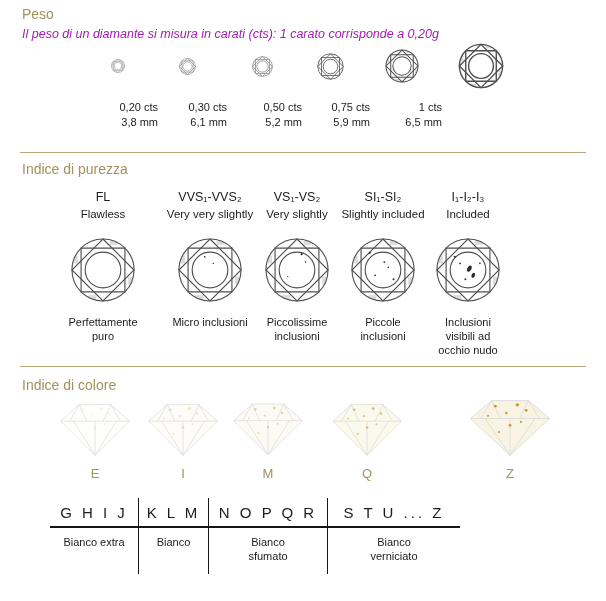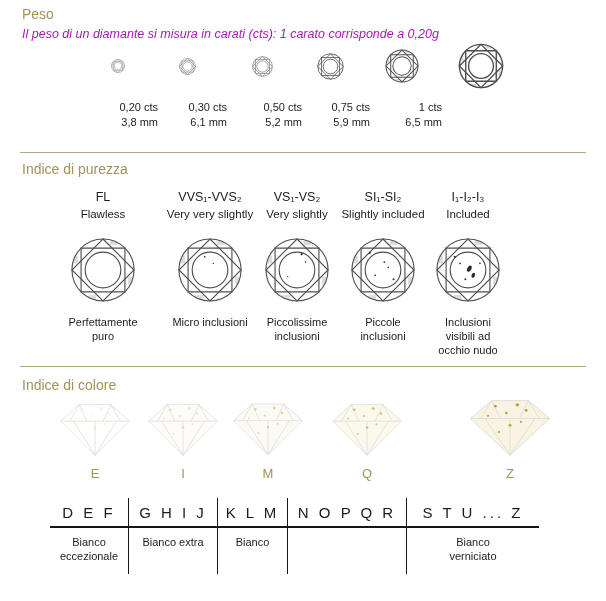--- a/index.html
+++ b/index.html
@@ -373,34 +373,31 @@
             <circle cx="60" cy="40" r="2"></circle>
           <circle cx="75" cy="35" r="1.5"></circle>
             <circle cx="45" cy="50" r="1.5"></circle>
         </g>
       </svg>
     </div>
     <div class="c-letter">Z</div>
   </div>
 
   <div class="scale">
-    <div class="s-col" style="width:78px">
-      <div class="s-letters">D E F</div>
-      <div class="s-label"><span>Bianco eccezionale</span></div>
-    </div>
     <div class="s-col" style="width:88px">
       <div class="s-letters">G H I J</div>
       <div class="s-label"><span>Bianco extra</span></div>
     </div>
     <div class="s-col" style="width:69px">
       <div class="s-letters">K L M</div>
       <div class="s-label"><span>Bianco</span></div>
     </div>
     <div class="s-col" style="width:118px">
       <div class="s-letters">N O P Q R</div>
+      <div class="s-label"><span>Bianco sfumato</span></div>
     </div>
     <div class="s-col" style="width:132px">
       <div class="s-letters">S T U ... Z</div>
       <div class="s-label"><span>Bianco verniciato</span></div>
     </div>
   </div>
 
 </div>
 
 </body></html>

